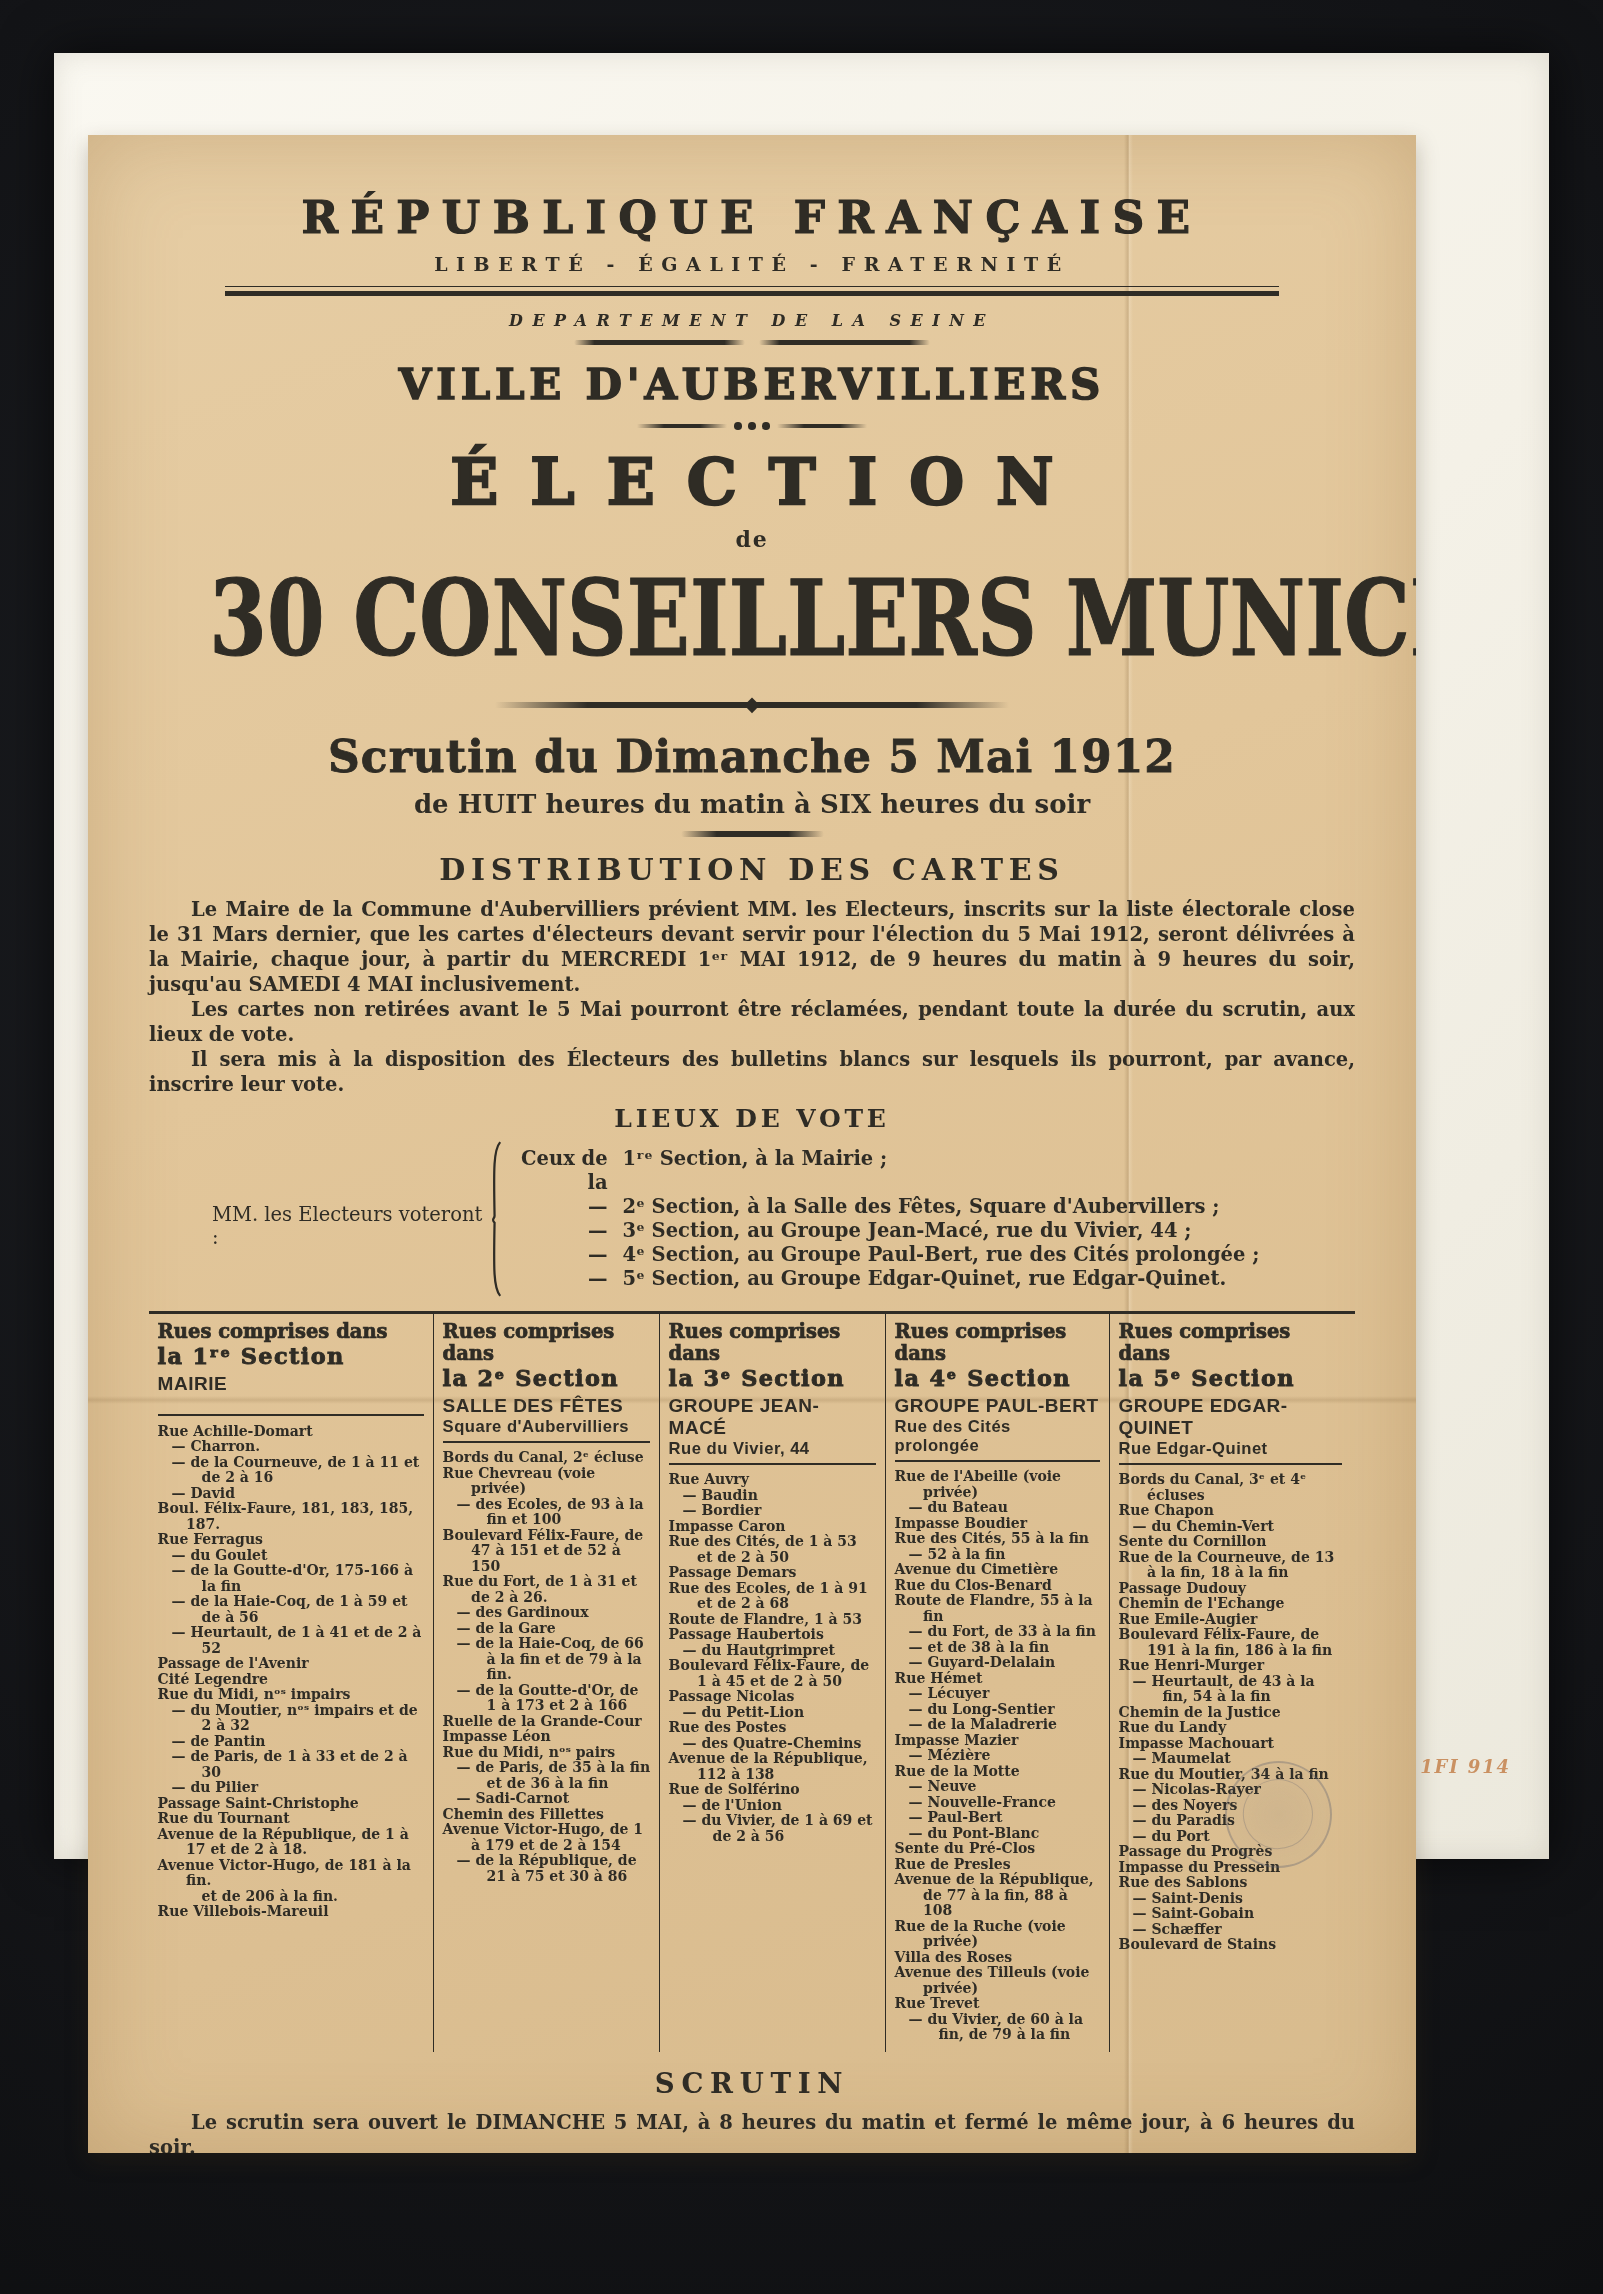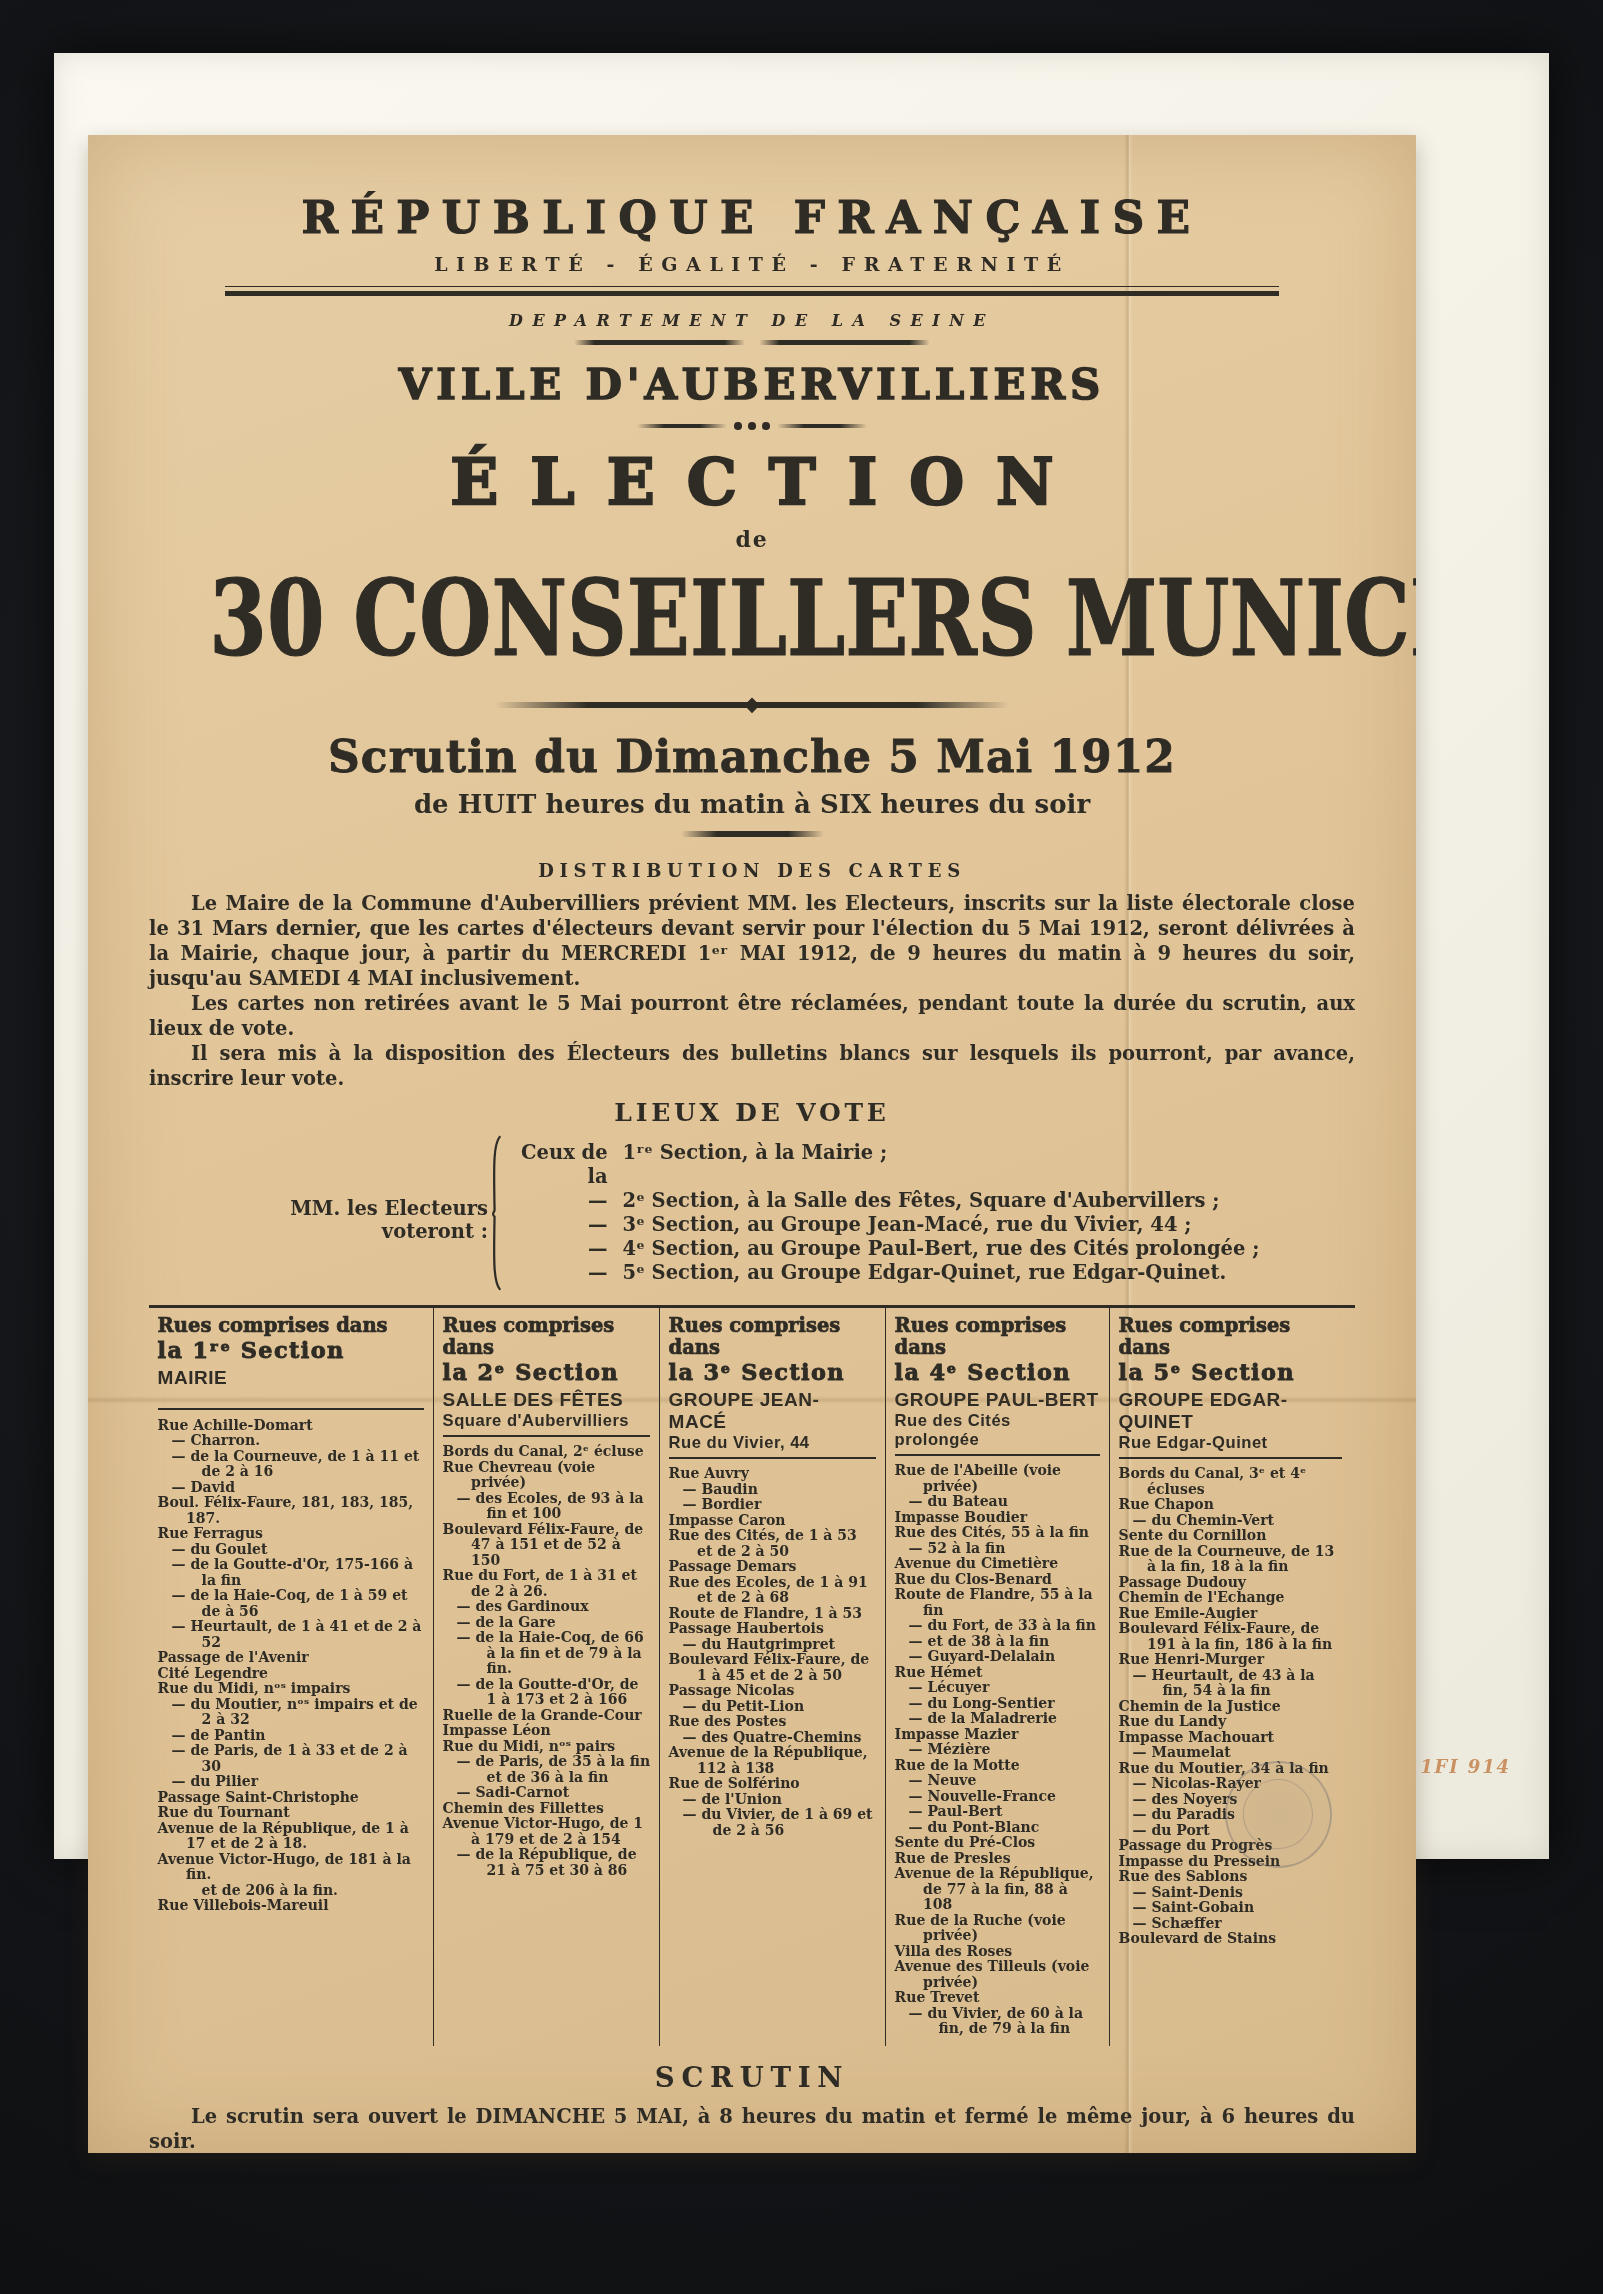--- a/index.html
+++ b/index.html
@@ -47,28 +47,28 @@
   .word-de  { font-weight:700; font-size:22px; margin-top:7.6px; letter-spacing:1.9px;}
   .main-title { font-weight:700; font-size:92px; white-space:nowrap; margin-top:13.3px;
     transform:scale(.9,1.14); transform-origin:center; -webkit-text-stroke:1px currentColor; }
   .orn-taper { width:514px; height:5.7px; margin:28.5px auto 0;
     background:linear-gradient(90deg,transparent,#2f2c25 18%,#2f2c25 82%,transparent); position:relative;}
   .orn-taper b { position:absolute; left:50%; top:50%; width:10.5px; height:10.5px; background:#2f2c25; transform:translate(-50%,-50%) rotate(45deg);}
   .date-line { font-weight:700; font-size:44px; margin-top:23px; letter-spacing:1px; -webkit-text-stroke:0.8px currentColor;}
   .hours-line{ font-weight:700; font-size:26px; margin-top:7.6px; }
   .orn-small { width:143px; height:6.7px; margin:11.4px auto 0; border-radius:3.8px;
     background:linear-gradient(90deg,transparent,#2f2c25 25%,#2f2c25 75%,transparent);}
-  .dist-heading { font-weight:700; font-size:18px; letter-spacing:5.7px; margin-top:23px; }
+  .dist-heading { font-weight:700; font-size:30px; letter-spacing:5.7px; margin-top:15px; }
 
   .paragraphs { text-align:justify; font-weight:700; font-size:19.5px; line-height:25px; margin-top:9.5px; }
   .paragraphs p.indent { text-indent:42px; }
 
   .lieux-heading { font-weight:700; font-size:25px; letter-spacing:3.8px; margin-top:7.6px; }
   .lieux-row { display:flex; align-items:center; margin:5.7px 0 0 63px; text-align:left; }
-  .lieux-label { font-weight:700; font-size:19.5px; width:276px; flex:0 0 auto; text-align:right; margin-top:13.3px;}
+  .lieux-label { font-weight:400; font-size:19.5px; width:276px; flex:0 0 auto; text-align:left; margin-top:13.3px;}
   .brace { flex:0 0 auto; margin:0 7.6px 0 0; }
   .lieux-items { flex:1; }
   .lieux-item { display:grid; grid-template-columns:112px 1fr; font-weight:700; font-size:19.5px; line-height:24px; }
   .lieux-item .lead { text-align:right; padding-right:15px; }
 
   .sections-table { display:flex; margin-top:11.4px; border-top:3.8px solid #2f2c25; text-align:left; }
   .col { border-left:1.9px solid #2f2c25; padding:7.6px 8.6px 9.5px; }
   .col:first-child { border-left:none; }
   .c1 { flex:0 0 284px;} .c2 { flex:0 0 226px;} .c3 { flex:0 0 226px;} .c4 { flex:0 0 224px;} .c5 { flex:0 0 242px;}
   .col-header { text-align:left; min-height:95px; border-bottom:2.4px solid #2f2c25; padding-bottom:4.8px;}

